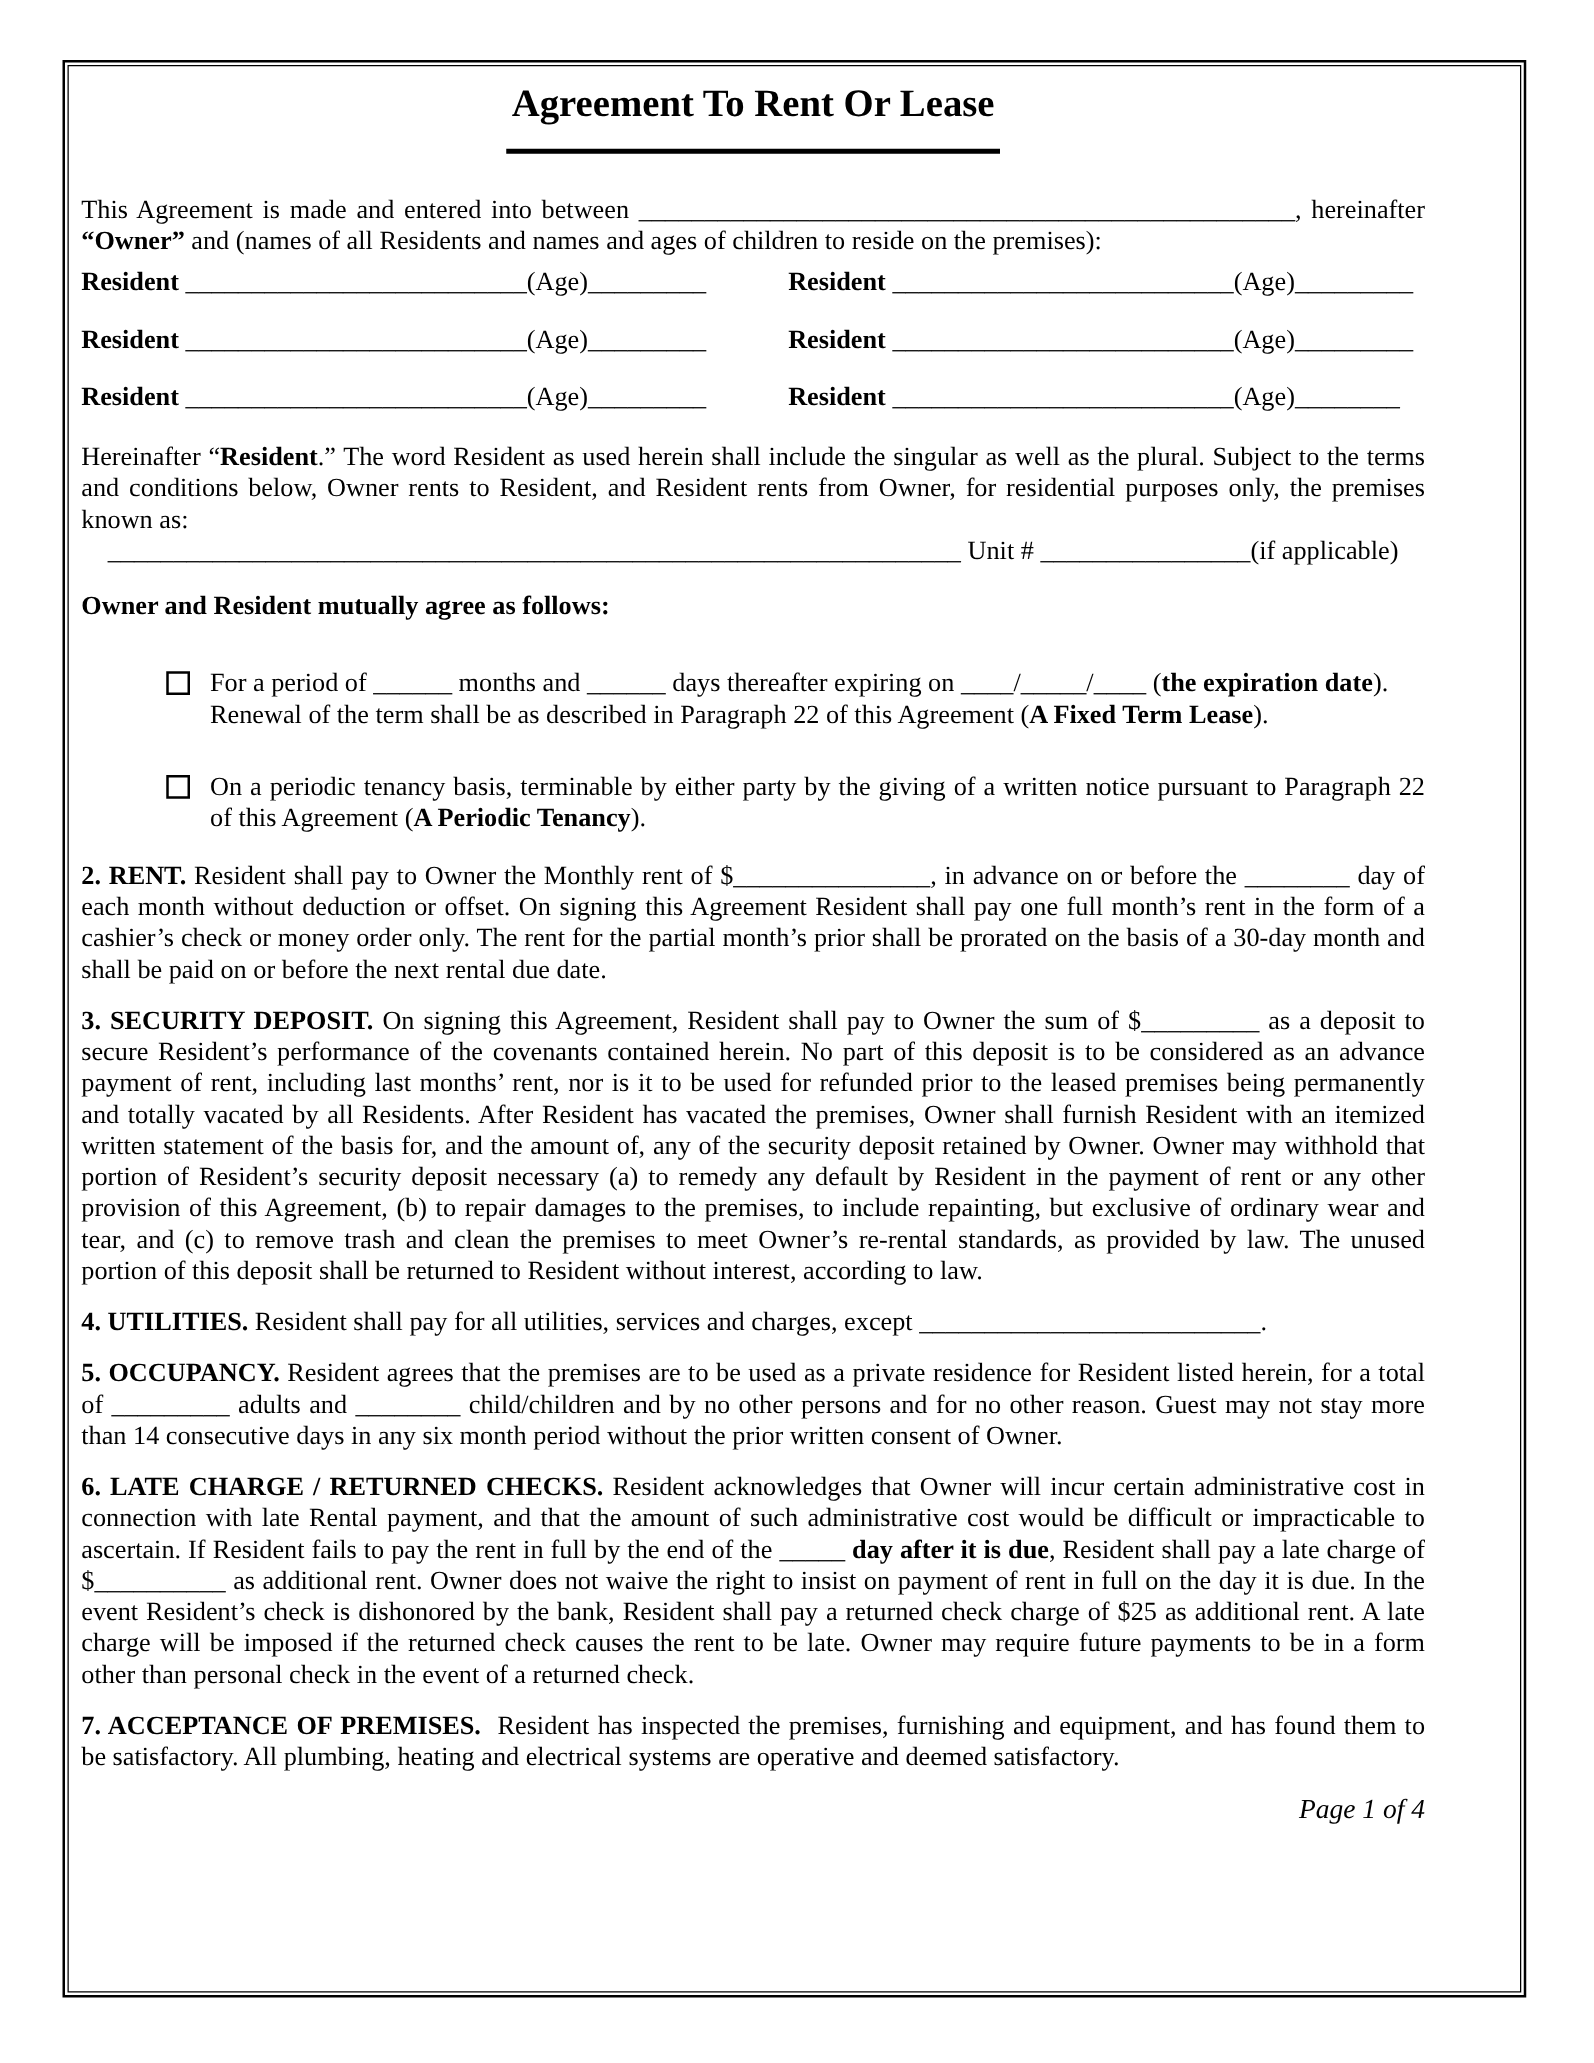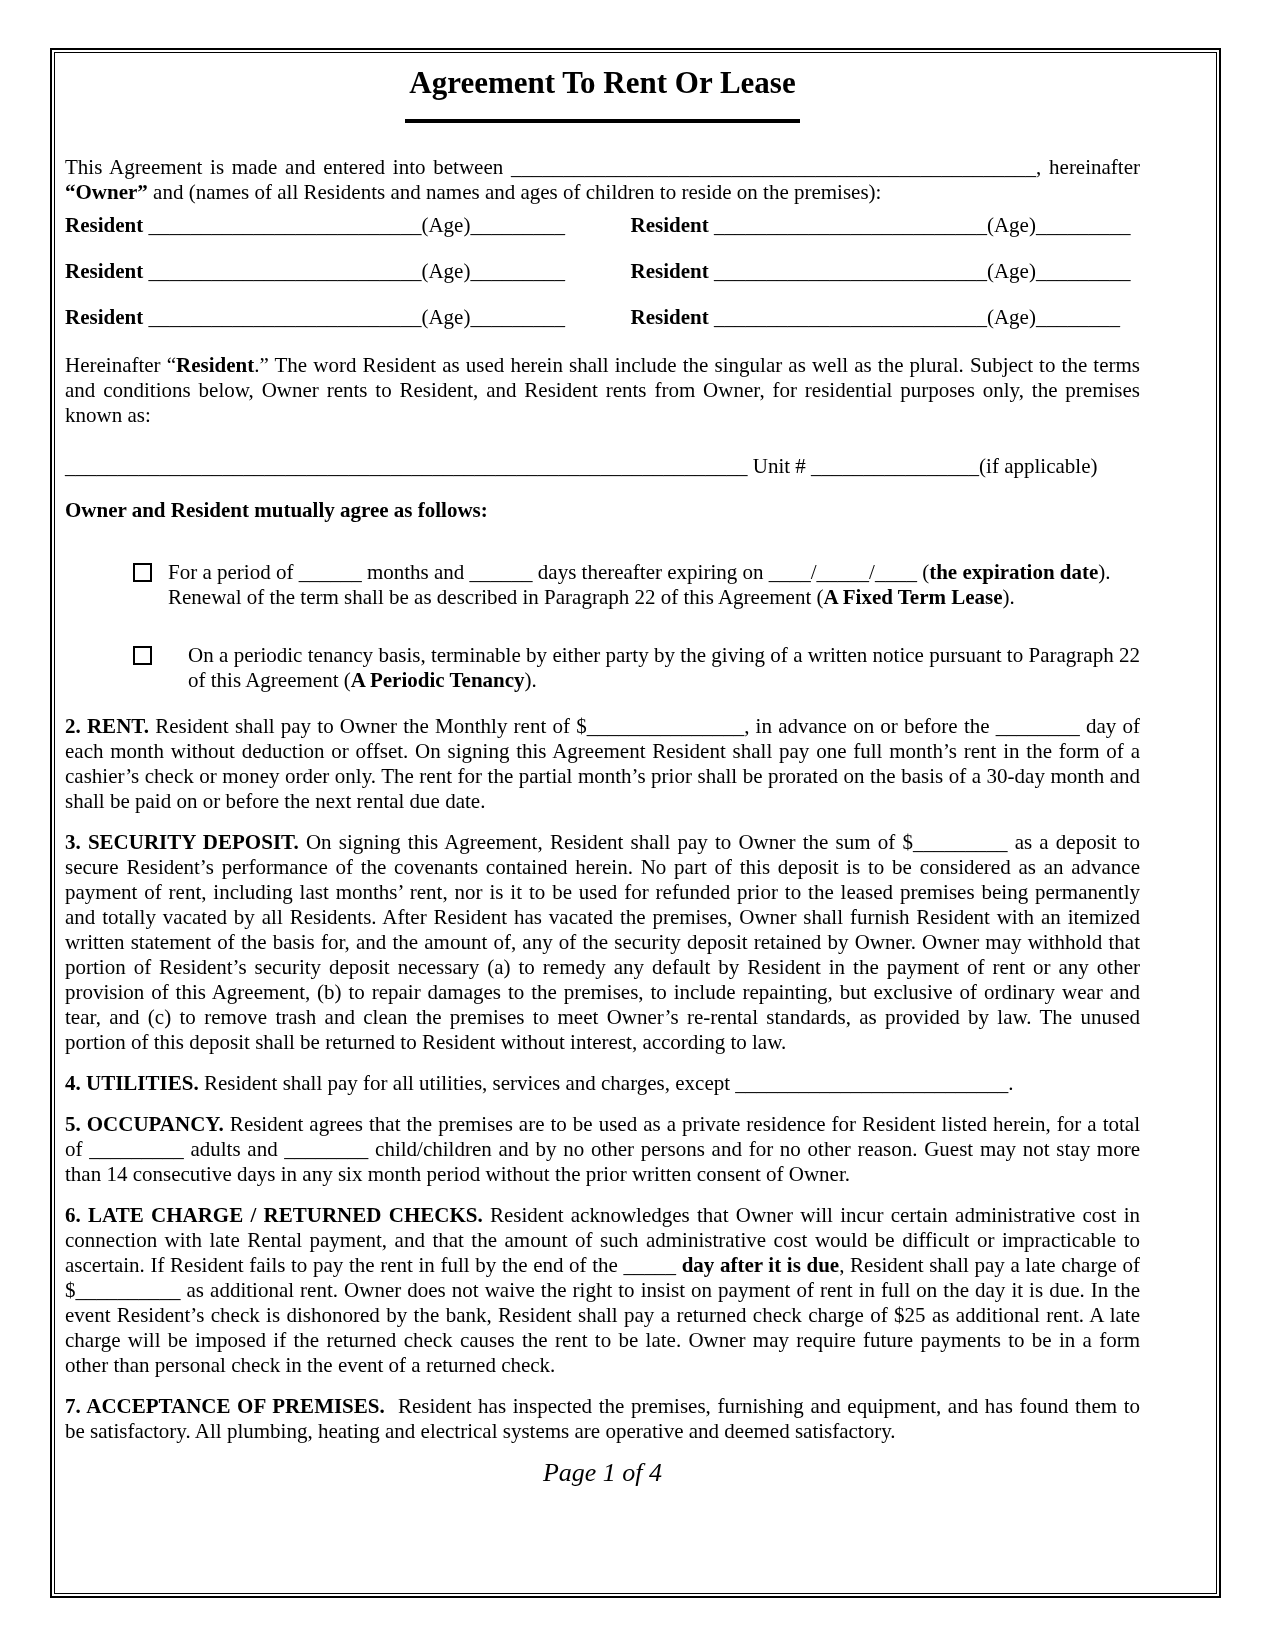--- a/index.html
+++ b/index.html
@@ -16,32 +16,32 @@
   .doc-title{display:inline-block;font-weight:bold;font-size:31px;line-height:36px;
     border-bottom:4px solid #000;padding:0 4px 18px 4px;}
   .para{text-align:justify;margin:0;}
   .left{text-align:left;}
   b{font-weight:bold;}
   .intro{margin-top:32px;}
   .residents{display:grid;grid-template-columns:1fr 1fr;column-gap:56px;row-gap:21px;
     margin-top:8px;}
   .res-cell{white-space:nowrap;overflow:visible;}
   .hereinafter{margin-top:23px;}
-  .premises-line{margin-top:26px;white-space:nowrap;}
+  .premises-line{white-space:nowrap;text-align:center;}
   .city-line{margin-top:21px;white-space:nowrap;}
   .agree-heading{margin-top:19px;font-weight:bold;}
   .checkbox-item{display:flex;align-items:flex-start;margin-left:68px;}
   .cb1{margin-top:37px;}
-  .cb2{margin-top:33px;gap:20px;}
+  .cb2{margin-top:33px;}
   .checkbox-box{flex:0 0 auto;width:15px;height:15px;border:2px solid #000;
     margin:3px 16px 0 0;background:#fff;}
   .cb-text{flex:1 1 auto;}
   .sec{margin-top:21px;}
   .sec-tight{margin-top:16px;}
-  .footer{margin-top:16px;text-align:center;font-style:italic;font-size:26px;}
+  .footer{margin-top:16px;text-align:right;font-style:italic;font-size:22px;}
 </style>
 </head>
 <body>
 
 <div class="frame-outer">
   <div class="frame-inner">
 
     <div class="title-wrap">
       <span class="doc-title">Agreement To Rent Or Lease</span>
     </div>

